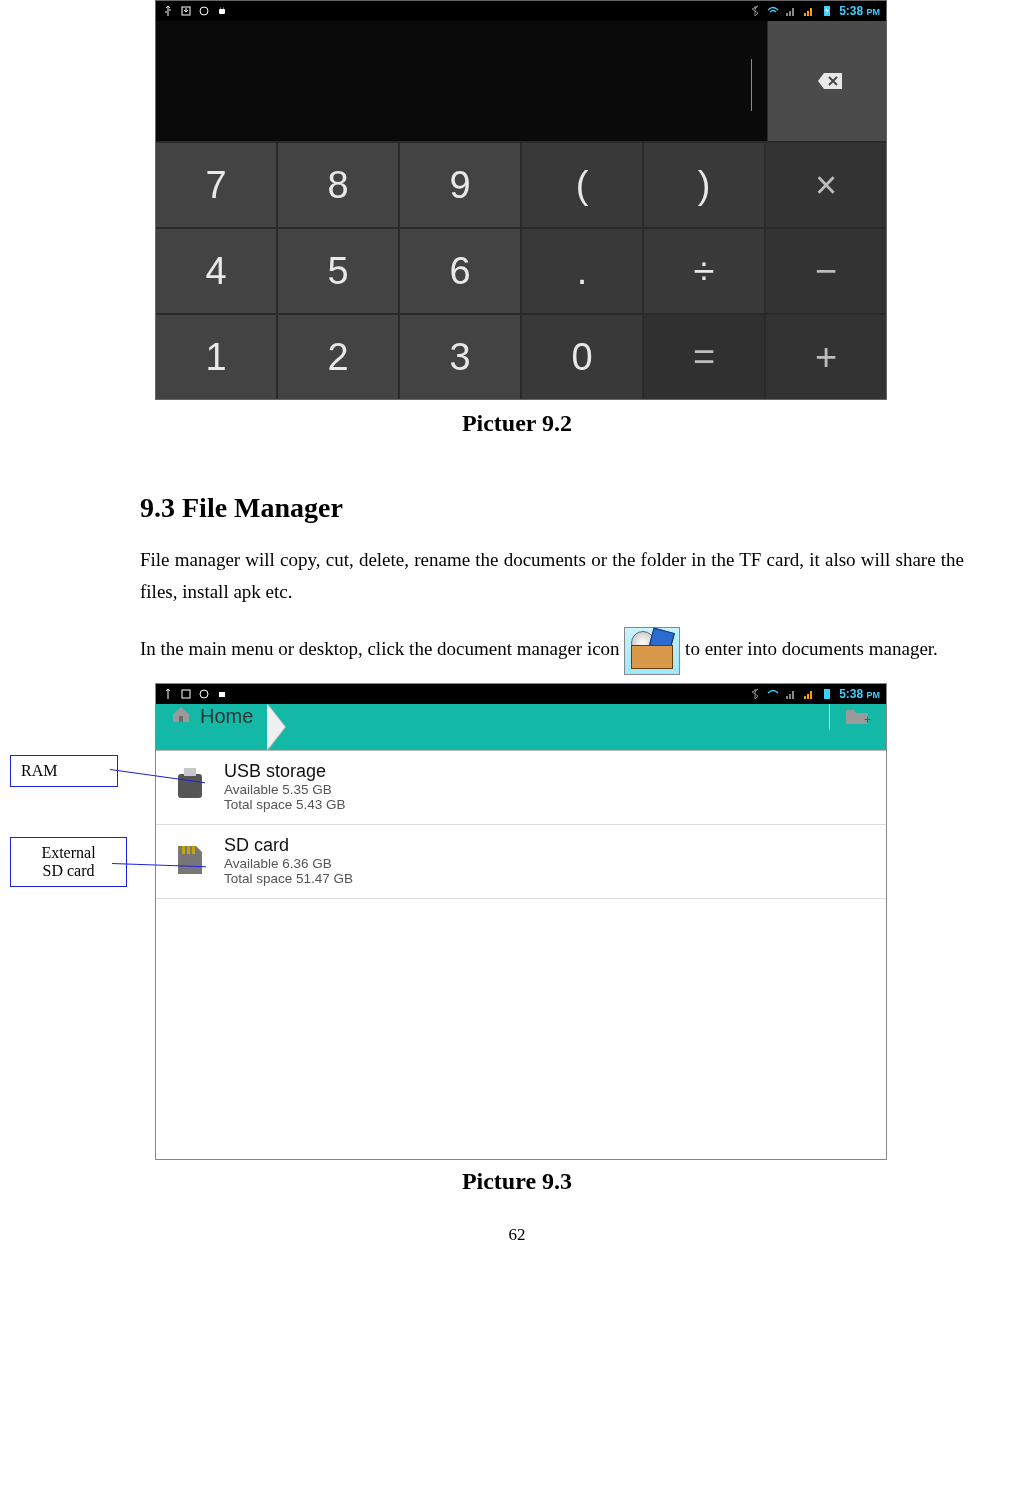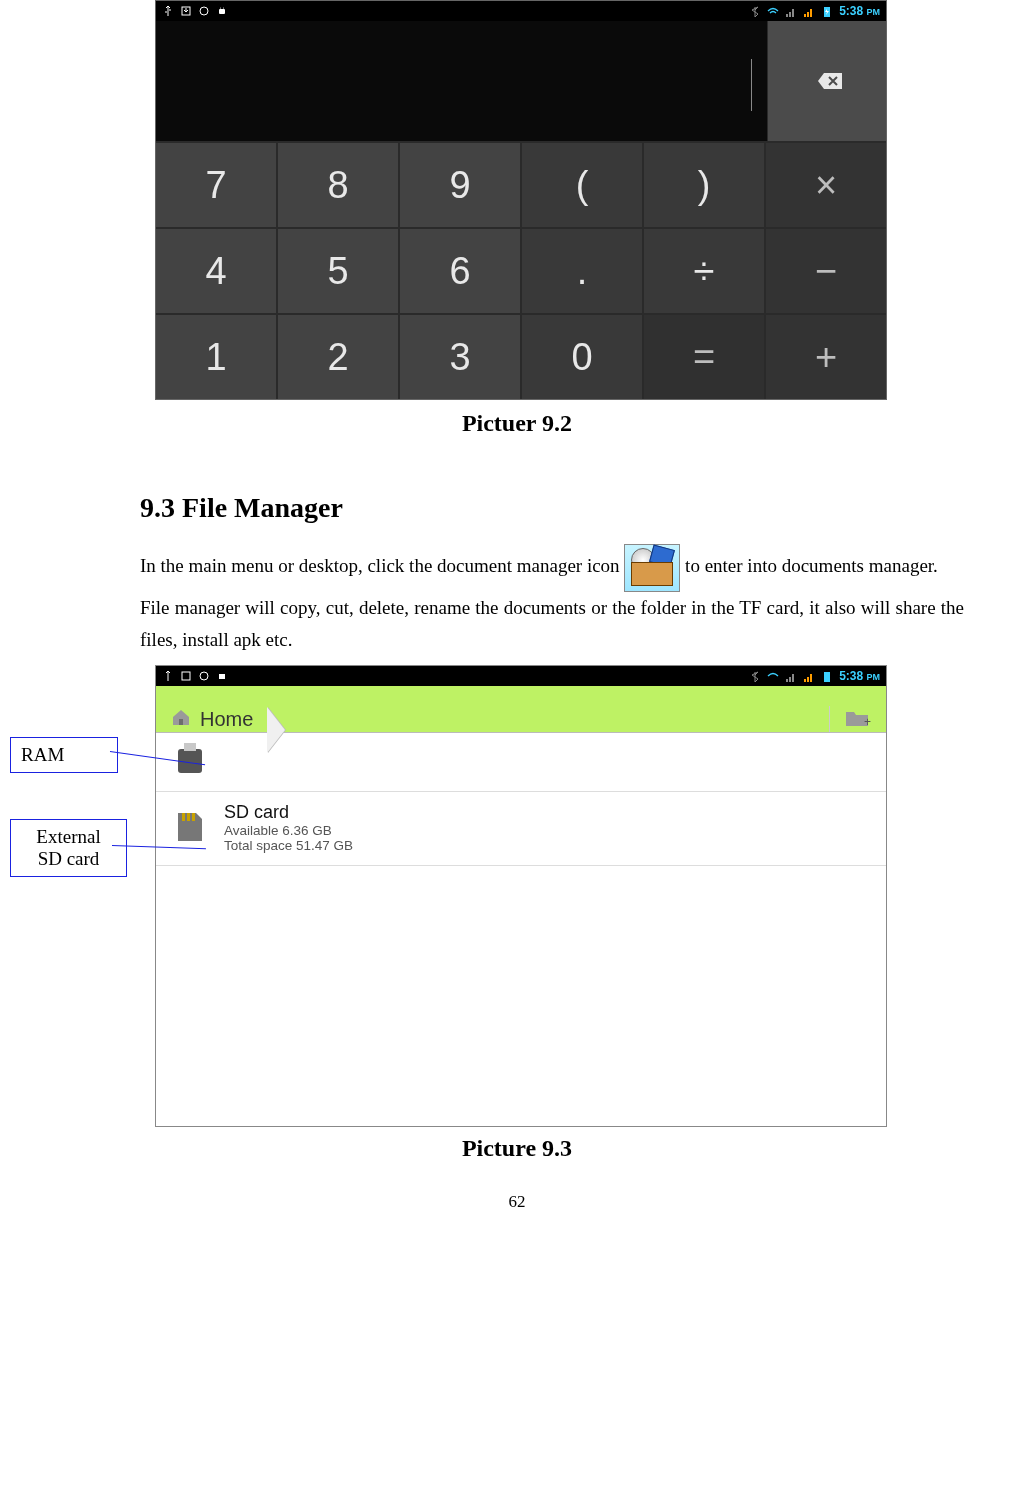--- a/index.html
+++ b/index.html
@@ -28,21 +28,21 @@
     display: flex;
     justify-content: space-between;
     align-items: center;
     padding: 0 6px;
     font-size: 12px;
     color: #fff;
     font-family: sans-serif;
   }
   .status-left, .status-right {
     display: flex;
-    align-items: flex-end;
+    align-items: center;
     gap: 6px;
   }
   .status-right .clock {
     color: #3bd0ff;
     font-weight: bold;
   }
   .status-ico { width:12px; height:12px; display:inline-block; }
   .calc-display {
     height: 120px;
     background: #0a0a0a;
@@ -134,22 +134,22 @@
   }
   
   .fm-wrap{
     margin-left:155px; width:730px;
     border:1px solid #888;
     background:#fff;
     font-family: sans-serif;
   }
   .fm-header{
     height:46px;
-    display:flex; align-items:flex-end;
-    background:#bef264;
+    display:flex; align-items:flex-start;
+    background:#14b8a6;
     border-bottom:1px solid #bbb;
   }
   .home-crumb{
     display:flex; align-items:center; gap:8px;
     padding:0 14px;
     font-size:20px; color:#333;
     position:relative;
   }
   .home-crumb::after{
     content:""; position:absolute; right:-18px; top:0; bottom:0;
@@ -169,21 +169,21 @@
   }
   .fm-icon{ width:40px; height:36px; flex:0 0 40px; }
   .fm-text .t{ font-size:18px; color:#111; }
   .fm-text .s{ font-size:13.5px; color:#555; }
   .fm-empty{ height:260px; }
   
   .callout{
     position:absolute;
     border:1.5px solid #1a22e0;
     padding:6px 10px;
-    font-size:19px;
+    font-size:16px;
     background:#fff;
     font-family:"Times New Roman",serif;
   }
   .callout-line{
     position:absolute; height:0; border-top:1.5px solid #1a22e0;
     transform-origin:left center;
   }
   .page-num{
     text-align:center; font-size:17px; margin-top:30px;
   }
@@ -280,29 +280,29 @@
         <div class="calc-key op0">0</div>
         <div class="calc-key eq">=</div>
         <div class="calc-key op1">+</div>
       </div>
   </div>
 
   <div class="caption">Pictuer 9.2</div>
 
   <div class="h2">9.3 File Manager</div>
 
+  <div class="body-text justify">File manager will copy, cut, delete, rename the documents or the folder in the TF card, it also will share the files, install apk etc.</div>
+
   <div class="body-text justify" style="margin-top:18px">
     <span>In the main menu or desktop, click the document manager icon </span>
     <span class="inline-icon">
       <span class="disc"></span><span class="book"></span><span class="drawer"></span>
     </span>
     <span> to enter into documents manager.</span>
   </div>
-
-  <div class="body-text justify">File manager will copy, cut, delete, rename the documents or the folder in the TF card, it also will share the files, install apk etc.</div>
 
   <div style="position:relative; margin-top:8px;">
     <div class="fm-wrap">
       <div class="status-bar">
         <div class="status-left">
           <span class="status-ico"><svg viewBox="0 0 12 12">
                 <path d="M6 1 L6 11 M6 1 L4 3 M6 1 L8 3" stroke="#fff" stroke-width="1" fill="none"></path>
               </svg></span>
           <span class="status-ico"><svg viewBox="0 0 12 12">
                 <rect x="2" y="2" width="8" height="8" fill="none" stroke="#fff"></rect>
@@ -352,20 +352,25 @@
               </svg>
           </span>
         </div>
       </div>
       <div id="fm-list">
           <div class="fm-item">
             <div class="fm-icon"><svg viewBox="0 0 40 36">
                 <rect x="8" y="6" width="24" height="24" rx="3" fill="#555"></rect>
                 <rect x="14" y="0" width="12" height="8" fill="#c8c8c8"></rect>
               </svg></div>
+            <div class="fm-text">
+              <div class="t">USB storage</div>
+              <div class="s">Available 5.35 GB</div>
+              <div class="s">Total space 5.43 GB</div>
+            </div>
           </div>
           <div class="fm-item">
             <div class="fm-icon"><svg viewBox="0 0 40 36">
                 <path d="M8 4h18l6 6v22H8z" fill="#777"></path>
                 <rect x="12" y="4" width="3" height="8" fill="#c8a200"></rect>
                 <rect x="17" y="4" width="3" height="8" fill="#c8a200"></rect>
                 <rect x="22" y="4" width="3" height="8" fill="#c8a200"></rect>
               </svg></div>
             <div class="fm-text">
               <div class="t">SD card</div>

